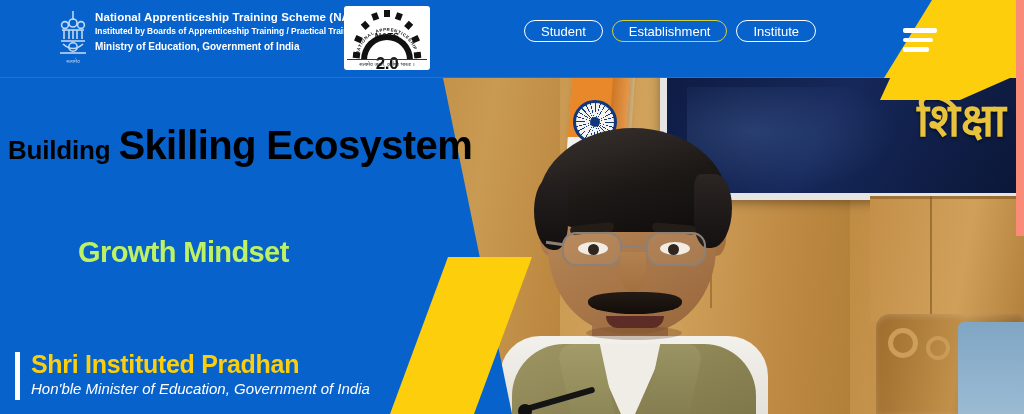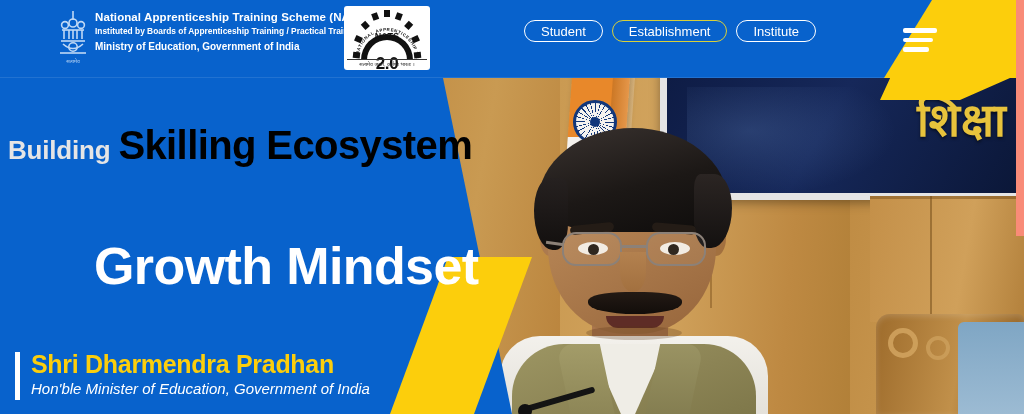--- a/index.html
+++ b/index.html
@@ -191,28 +191,28 @@
   .burger { position:absolute; left:903px; top:28px; width:34px; height:24px; cursor:pointer; z-index:10; }
   .burger span { display:block; height:4.5px; background:#FFFFFF; border-radius:2px; margin-bottom:5px; }
   .burger span:nth-child(1) { width:34px; }
   .burger span:nth-child(2) { width:30px; }
   .burger span:nth-child(3) { width:26px; }
 
   
   .hero-text { position:absolute; left:0; top:78px; width:520px; height:336px; z-index:6; }
 
   .line1 { position:absolute; left:8px; top:45px; white-space:nowrap; }
-  .w-building { font-size:26px; font-weight:700; color:#e5e5e5; letter-spacing:-.2px;
+  .w-building { font-size:26px; font-weight:700; color:#000000; letter-spacing:-.2px;
     vertical-align:baseline; }
   .w-skilling { font-size:40px; font-weight:700; color:#000000; letter-spacing:-.6px; margin-left:8px; }
 
   .line2 { position:absolute; left:118px; top:110px; font-size:31px; font-weight:700;
     color:#FCCE0C; letter-spacing:-.3px; white-space:nowrap; }
-  .line3 { position:absolute; left:94px; top:158px; font-size:52px; font-weight:700;
-    color:#ffffff; letter-spacing:-.6px; white-space:nowrap; }
+  .line3 { position:absolute; left:78px; top:158px; font-size:29px; font-weight:700;
+    color:#bef264; letter-spacing:-.6px; white-space:nowrap; }
 
   .sig { position:absolute; left:15px; top:274px; }
   .sig-bar { position:absolute; left:0; top:0; width:5px; height:48px; background:#FFFFFF; }
   .sig-name { position:absolute; left:16px; top:-2px; font-size:25px; font-weight:700;
     color:#FCCE0C; letter-spacing:-.3px; white-space:nowrap; }
   .sig-role { position:absolute; left:16px; top:28px; font-size:15px; font-style:italic;
     color:#FFFFFF; white-space:nowrap; }
 </style>
 </head>
 <body>
@@ -359,18 +359,18 @@
   </div>
 
   <div class="hero-text">
     <div class="line1">
       <span class="w-building">Building</span><span class="w-skilling">Skilling Ecosystem</span>
     </div>
     <div class="line3">Growth Mindset</div>
 
     <div class="sig">
       <div class="sig-bar"></div>
-      <div class="sig-name">Shri Dharmendra Pradhan</div>
+      <div class="sig-name">Shri Instituted Pradhan</div>
       <div class="sig-role">Hon'ble Minister of Education, Government of India</div>
     </div>
   </div>
 
 </div>
 
 </body></html>

